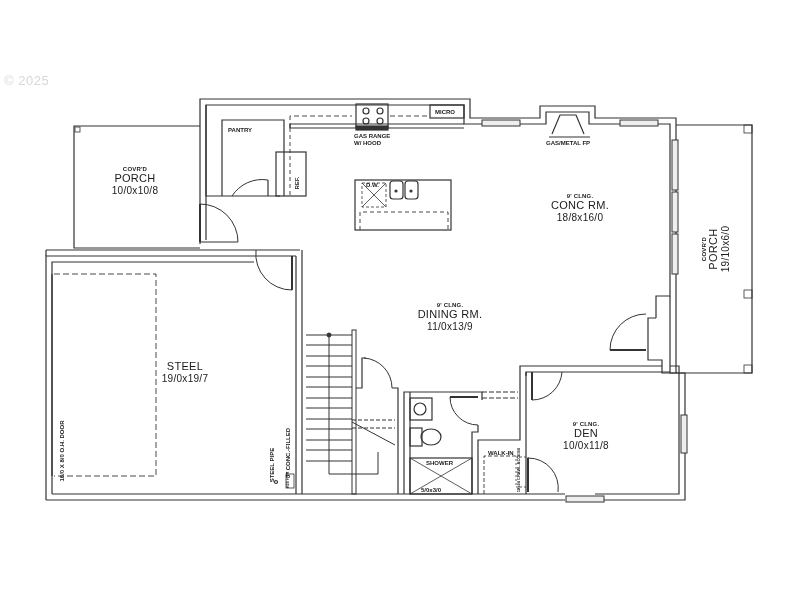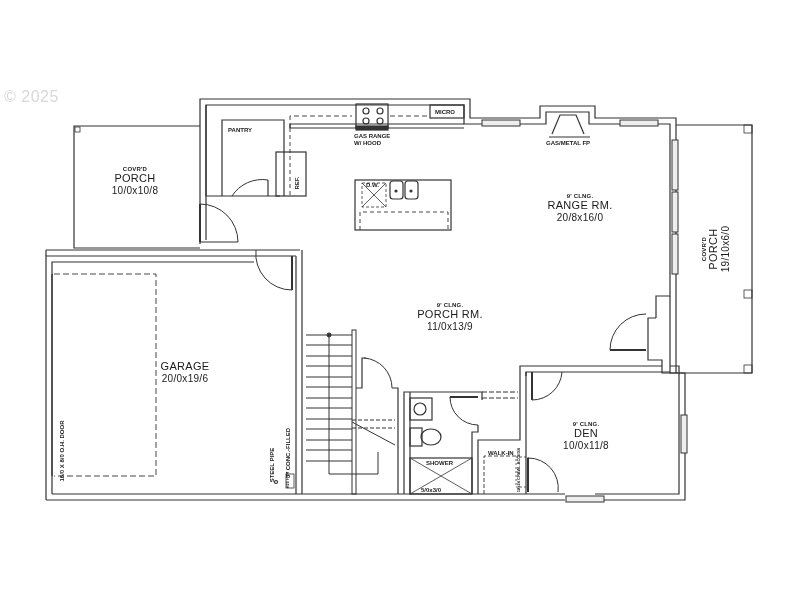--- a/index.html
+++ b/index.html
@@ -3,21 +3,21 @@
   <meta charset="utf-8">
   <style>
     html, body { margin: 0; padding: 0; background: #ffffff; }
     body { width: 800px; height: 600px; position: relative; overflow: hidden; font-family: "Liberation Sans", sans-serif; color: #111; }
     #plan { position: absolute; left: 0; top: 0; }
     .lbl { position: absolute; text-align: center; line-height: 1; color: #1a1a1a; white-space: nowrap; }
     .lbl .clg { display: block; font-size: 6px; font-weight: bold; letter-spacing: 0.2px; }
     .lbl .nm { display: block; font-size: 11px; letter-spacing: 0.3px; margin-top: 1px; }
     .lbl .dim { display: block; font-size: 10px; margin-top: 2px; letter-spacing: 0.3px; }
     .small { position: absolute; font-size: 6px; font-weight: bold; line-height: 1; color: #1a1a1a; white-space: nowrap; }
-    .copyright { position: absolute; left: 4px; top: 88px; font-size: 16px; color: #d8d8d8; letter-spacing: 0.5px; }
+    .copyright { position: absolute; left: 4px; top: 73px; font-size: 13px; color: #d8d8d8; letter-spacing: 0.5px; }
     .rot90 { transform: rotate(-90deg); transform-origin: center center; }
   </style>
 </head>
 <body>
 
 <svg id="plan" width="800" height="600" viewBox="0 0 800 600" xmlns="http://www.w3.org/2000/svg" fill="none" stroke="#333" stroke-width="1.2">
 
   <g>
     <polyline points="200,126 74,126 74,248 200,248"></polyline>
     <rect x="75" y="127" width="5" height="5" stroke-width="0.8"></rect>
@@ -202,39 +202,39 @@
 <div class="copyright">© 2025</div>
 
 <div class="lbl" style="left:100px; top:166px; width:70px;">
   <span class="clg">COVR'D</span>
   <span class="nm">PORCH</span>
   <span class="dim">10/0x10/8</span>
 </div>
 
 <div class="lbl" style="left:530px; top:193px; width:100px;">
   <span class="clg">9' CLNG.</span>
-  <span class="nm">RANGE RM.</span>
-  <span class="dim">20/8x16/0</span>
+  <span class="nm">CONC RM.</span>
+  <span class="dim">18/8x16/0</span>
 </div>
 
 <div class="lbl rot90" style="left:676px; top:234px; width:80px;">
   <span class="clg">COVR'D</span>
   <span class="nm">PORCH</span>
   <span class="dim">19/10x6/0</span>
 </div>
 
 <div class="lbl" style="left:395px; top:302px; width:110px;">
   <span class="clg">9' CLNG.</span>
-  <span class="nm">PORCH RM.</span>
+  <span class="nm">DINING RM.</span>
   <span class="dim">11/0x13/9</span>
 </div>
 
 <div class="lbl" style="left:150px; top:360px; width:70px;">
-  <span class="nm">GARAGE</span>
-  <span class="dim">20/0x19/6</span>
+  <span class="nm">STEEL</span>
+  <span class="dim">19/0x19/7</span>
 </div>
 
 <div class="lbl" style="left:546px; top:421px; width:80px;">
   <span class="clg">9' CLNG.</span>
   <span class="nm">DEN</span>
   <span class="dim">10/0x11/8</span>
 </div>
 
 <div class="small" style="left:228px; top:127px;">PANTRY</div>
 <div class="small" style="left:435px; top:109px;">MICRO</div>

